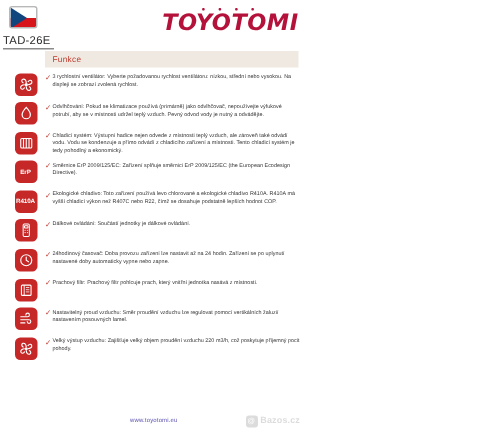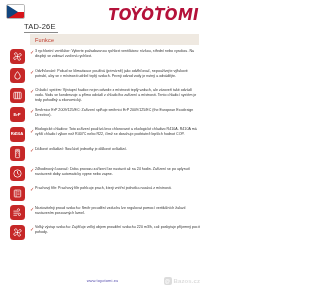--- a/index.html
+++ b/index.html
@@ -26,21 +26,21 @@
   .flag .band-bot { position:absolute; left:0; top:50%; width:100%; height:50%; background:#d7141a; }
   .flag .wedge {
     position:absolute; left:0; top:0;
     width:0; height:0;
     border-top:7.5px solid transparent;
     border-bottom:7.5px solid transparent;
     border-left:11px solid #11457e;
   }
 
   .model {
-    position:absolute; left:24px; top:22px;
+    position:absolute; left:2px; top:22px;
     font-size:7.5px;
     color:#2b2b2b;
     letter-spacing:0.2px;
     border-bottom:0.6px solid #8a8a8a;
     padding-bottom:1px;
     padding-right:2px;
   }
 
   .logo {
     position:absolute; right:6px; top:8px;

